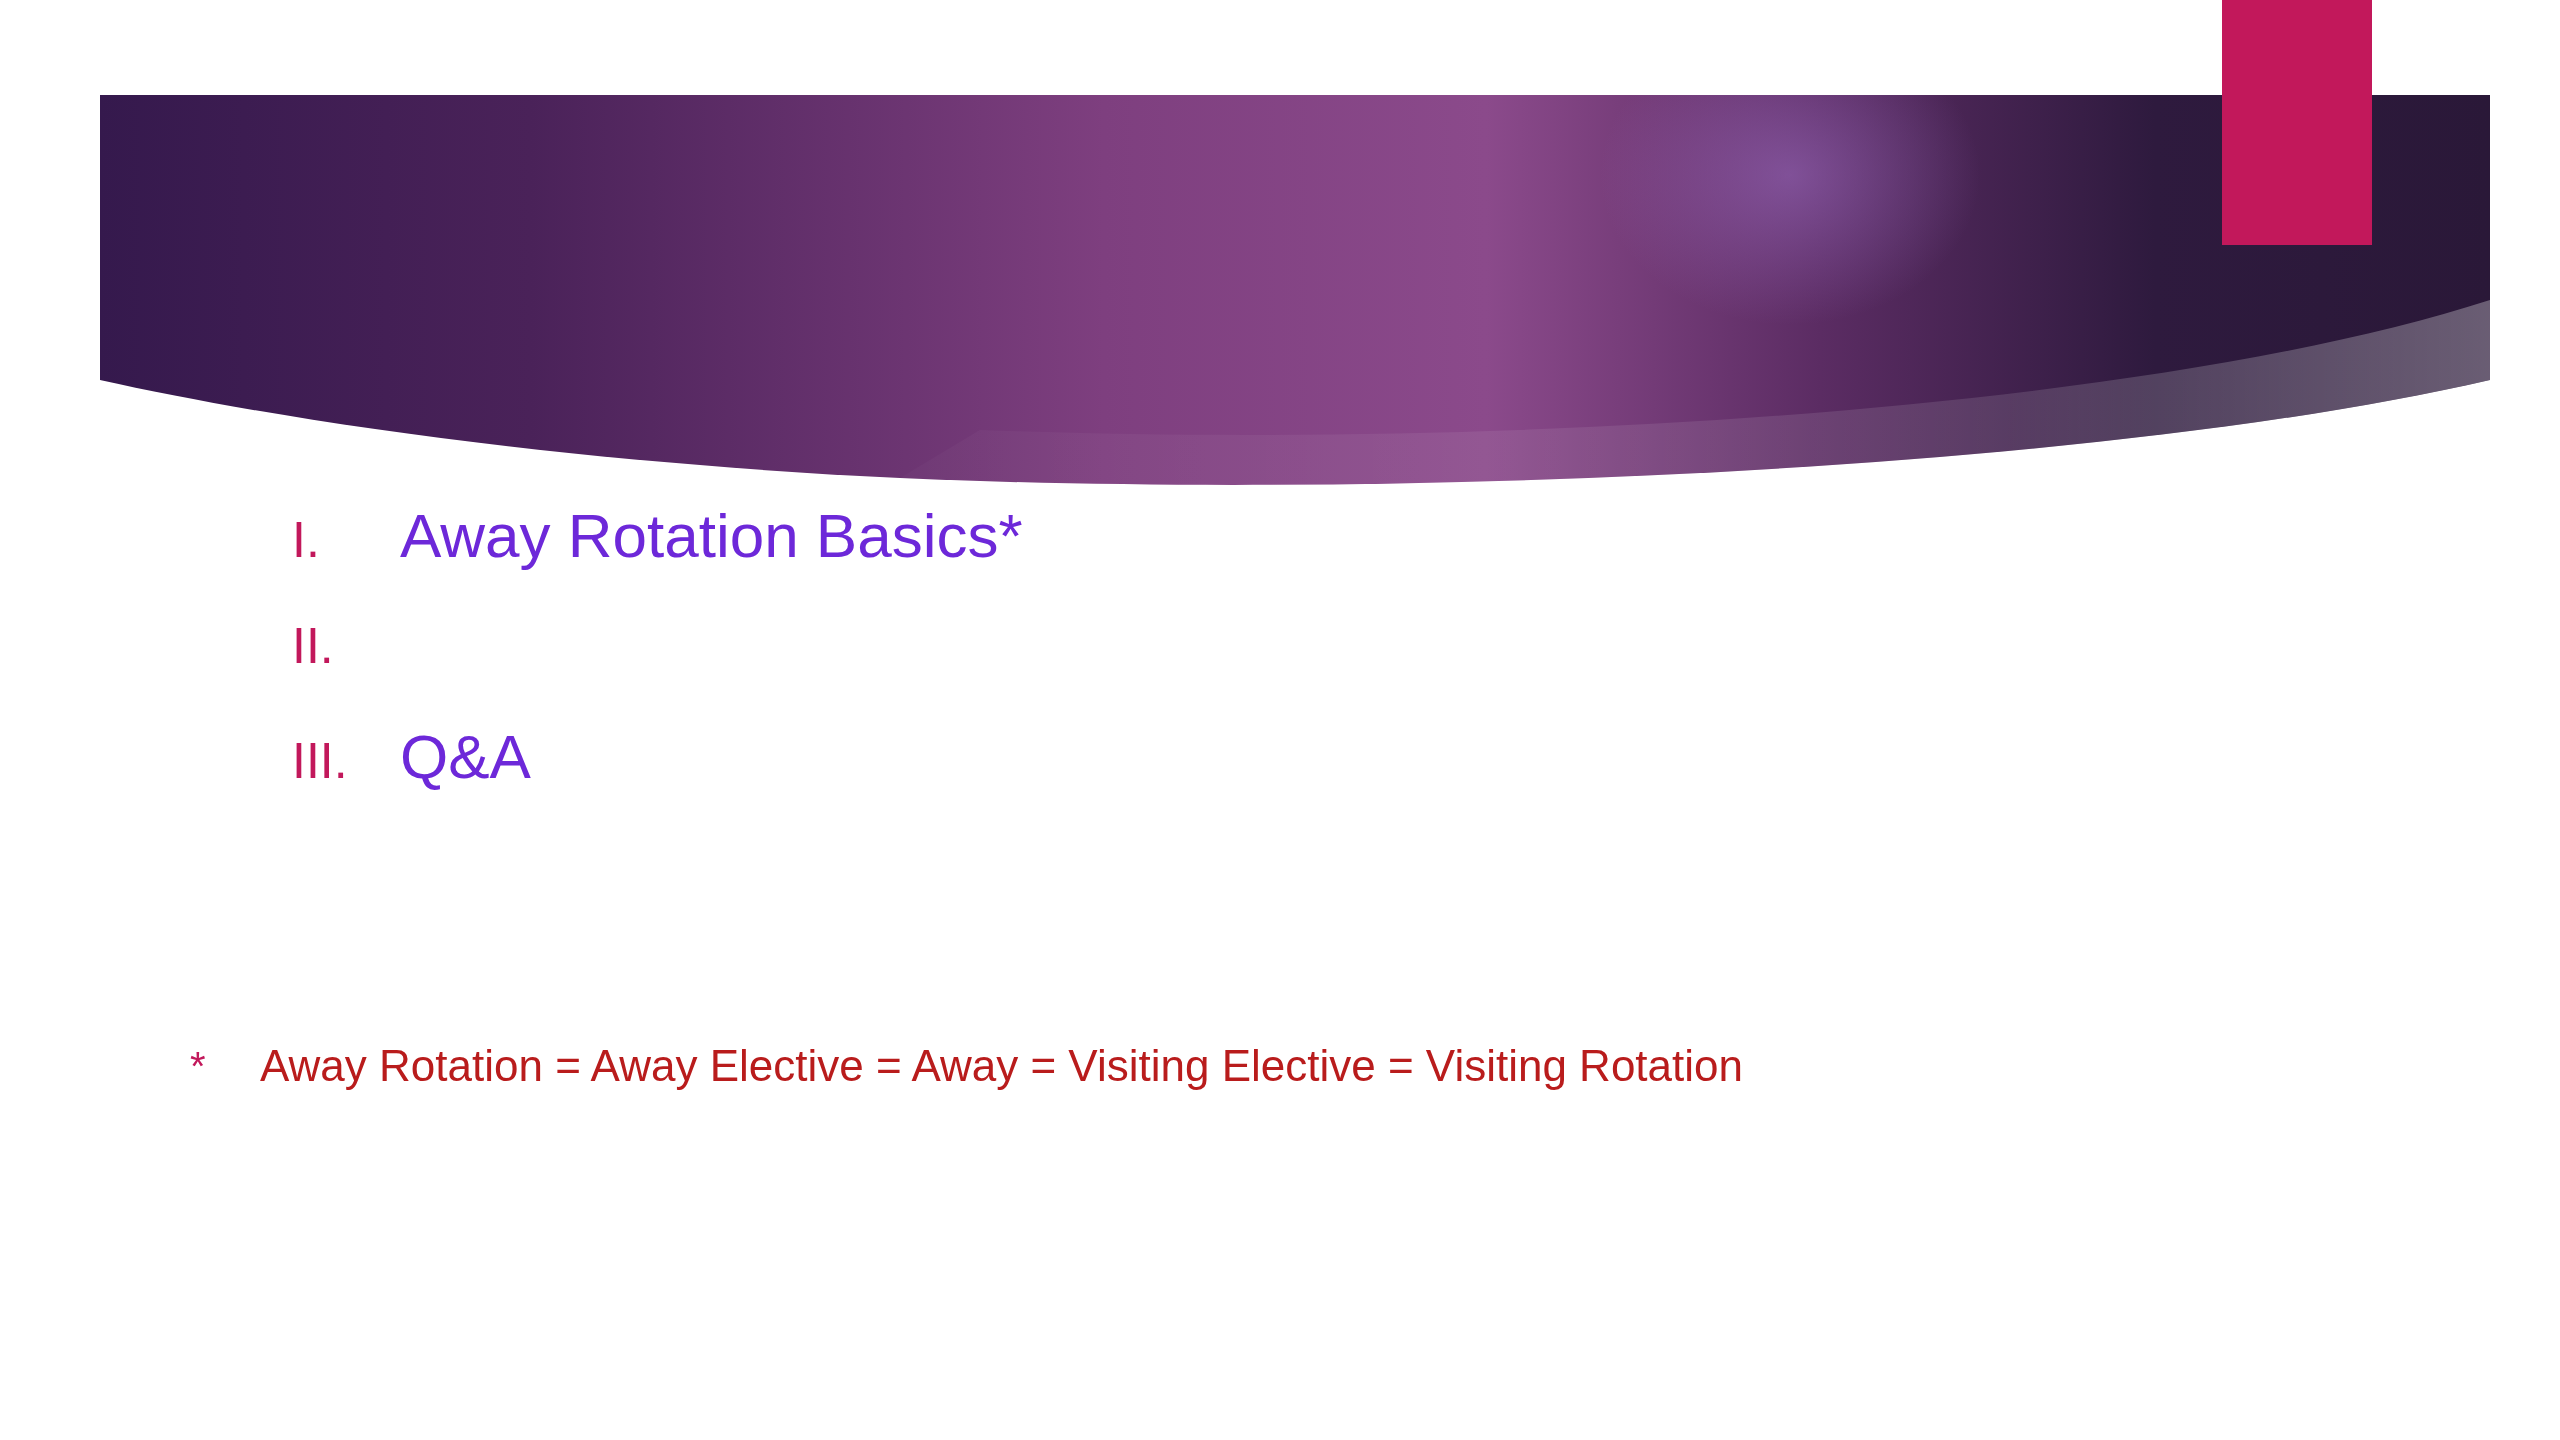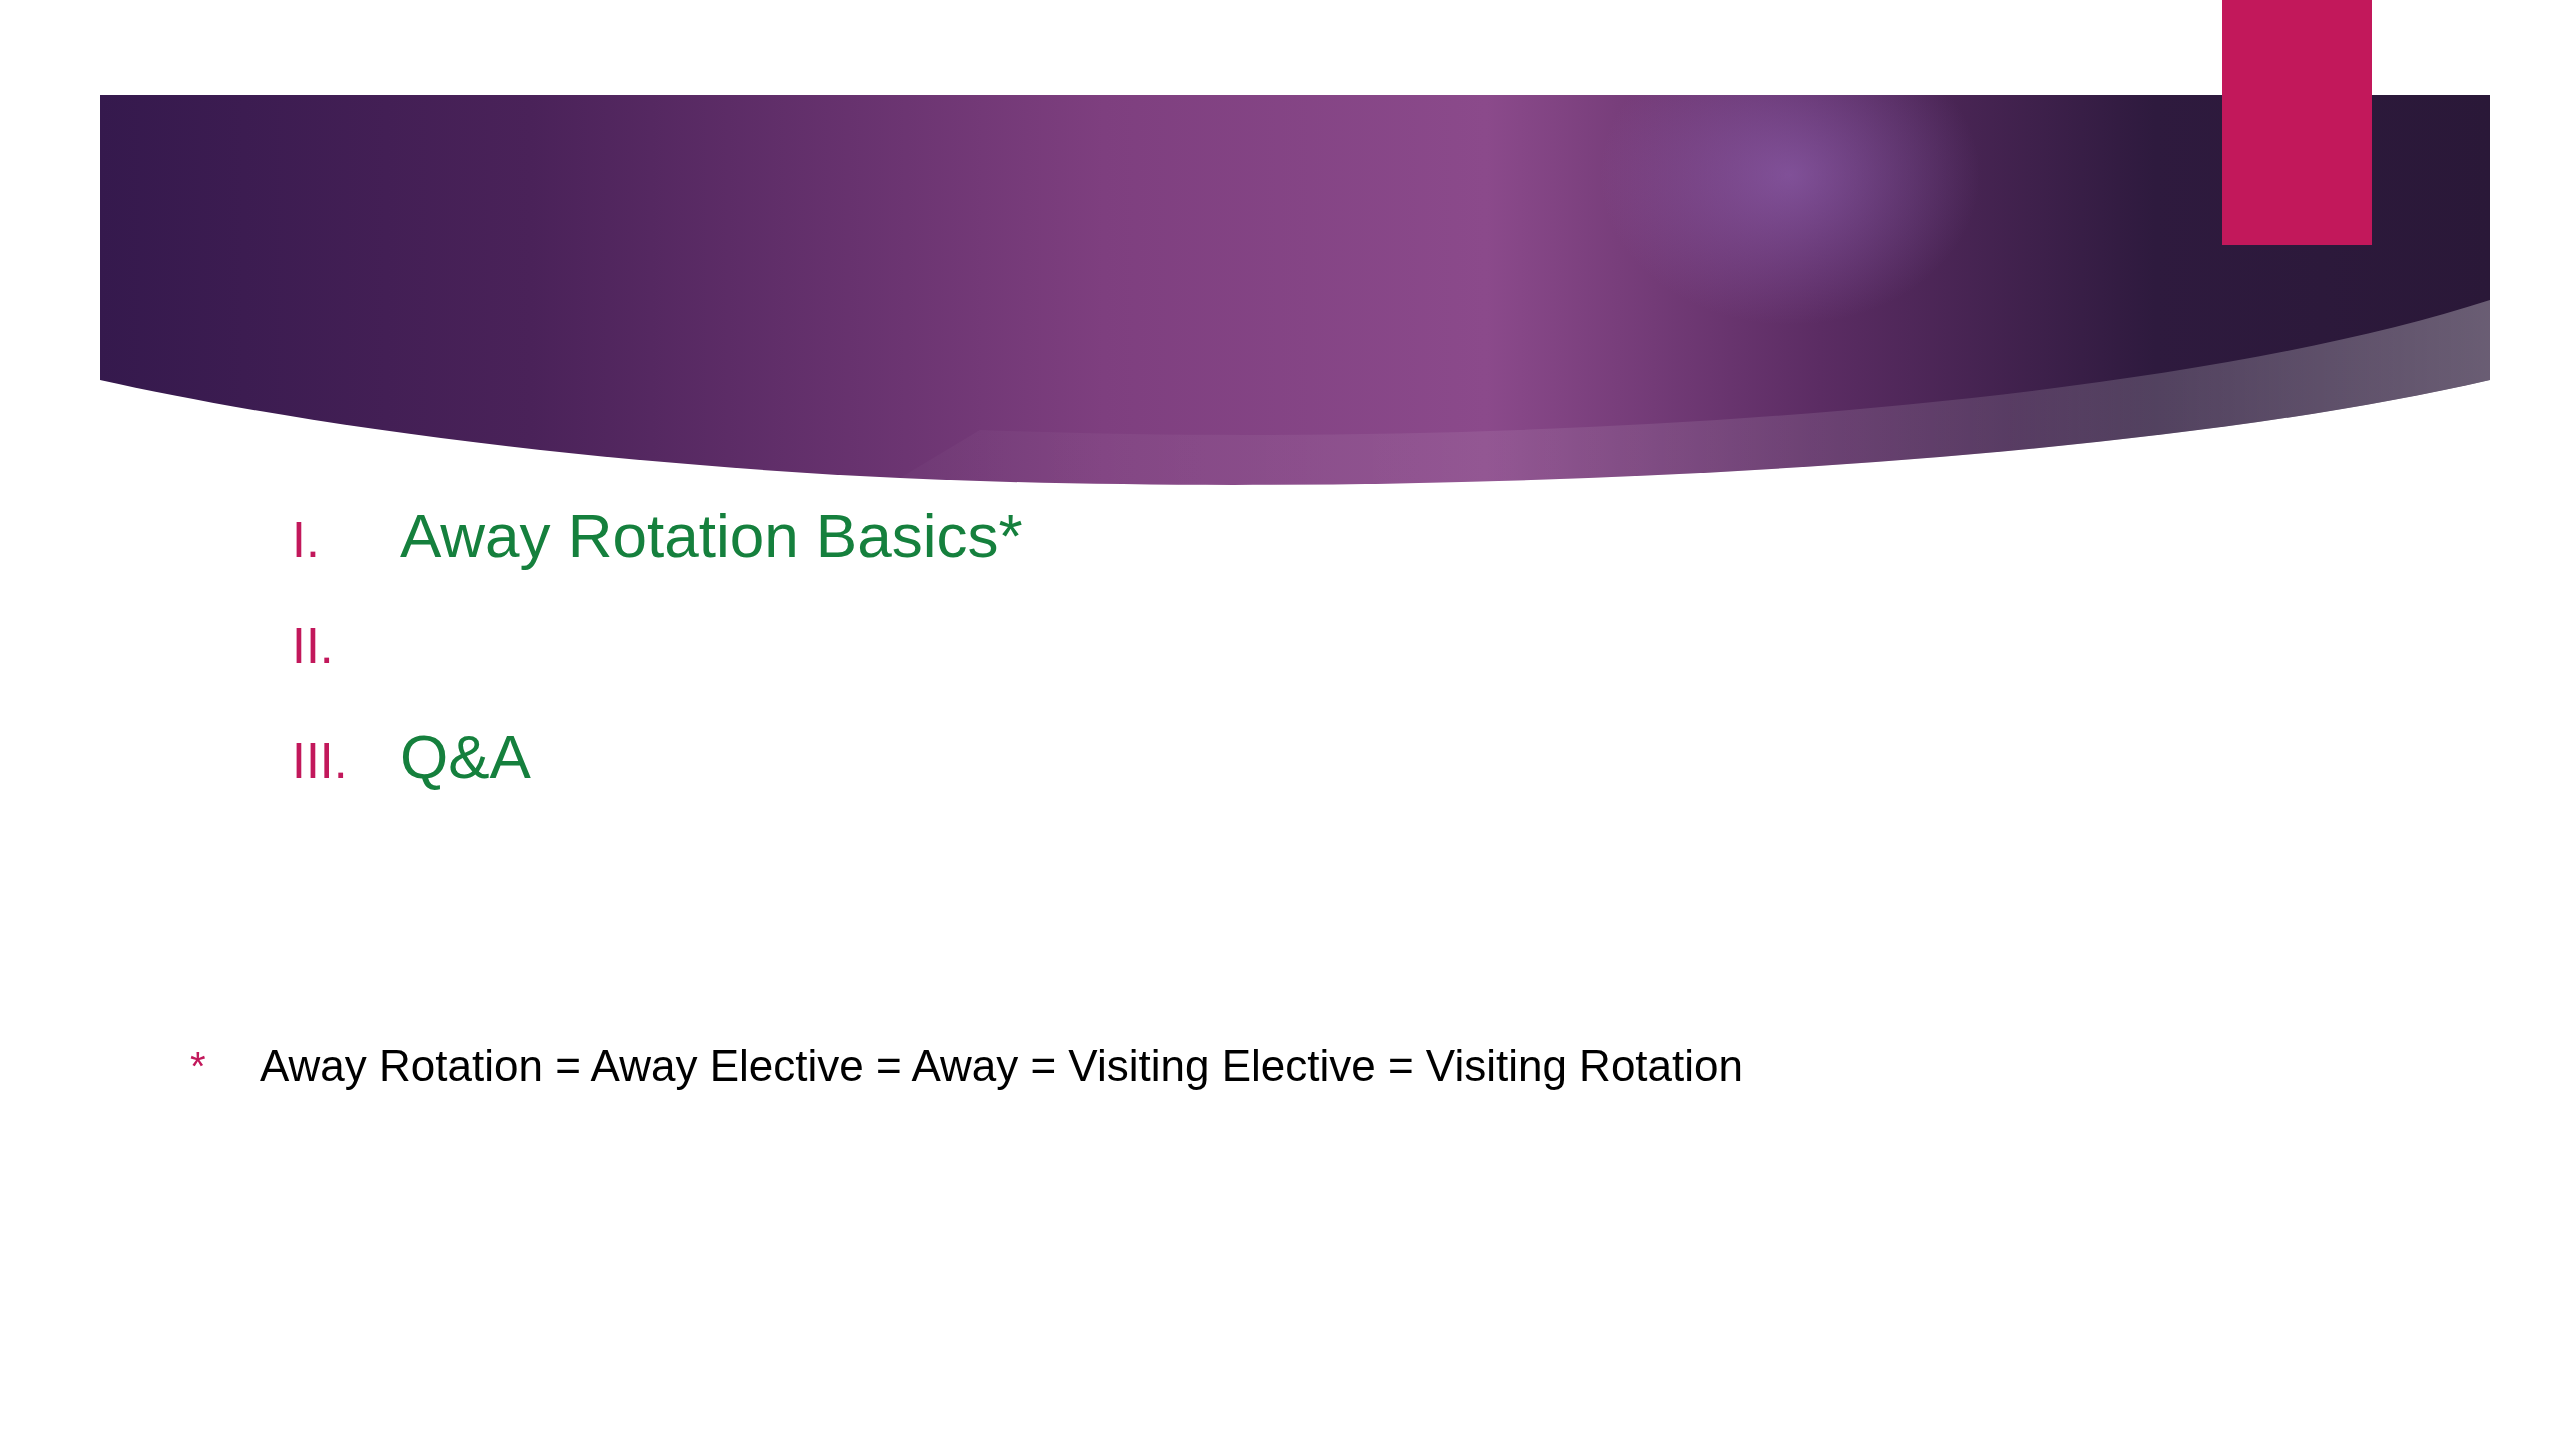--- a/index.html
+++ b/index.html
@@ -68,21 +68,21 @@
     flex: 0 0 120px;
     color: #c2185b;
     font-size: 50px;
     font-weight: 400;
     text-align: left;
     padding-left: 12px;
     box-sizing: border-box;
   }
 
   .list-text {
-    color: #15803d;
+    color: #6d28d9;
     font-size: 62px;
     font-weight: 400;
     line-height: 1.15;
     white-space: nowrap;
   }
 
   
   .footnote {
     position: absolute;
     left: 190px;
@@ -95,21 +95,21 @@
   .footnote-marker {
     color: #c2185b;
     font-size: 40px;
     line-height: 1;
     width: 70px;
     flex: 0 0 70px;
     padding-top: 6px;
   }
 
   .footnote-text {
-    color: #000000;
+    color: #b91c1c;
     font-size: 44px;
     font-weight: 400;
     line-height: 1.2;
     white-space: nowrap;
   }
 </style>
 </head>
 <body>
 
 <div class="slide">

